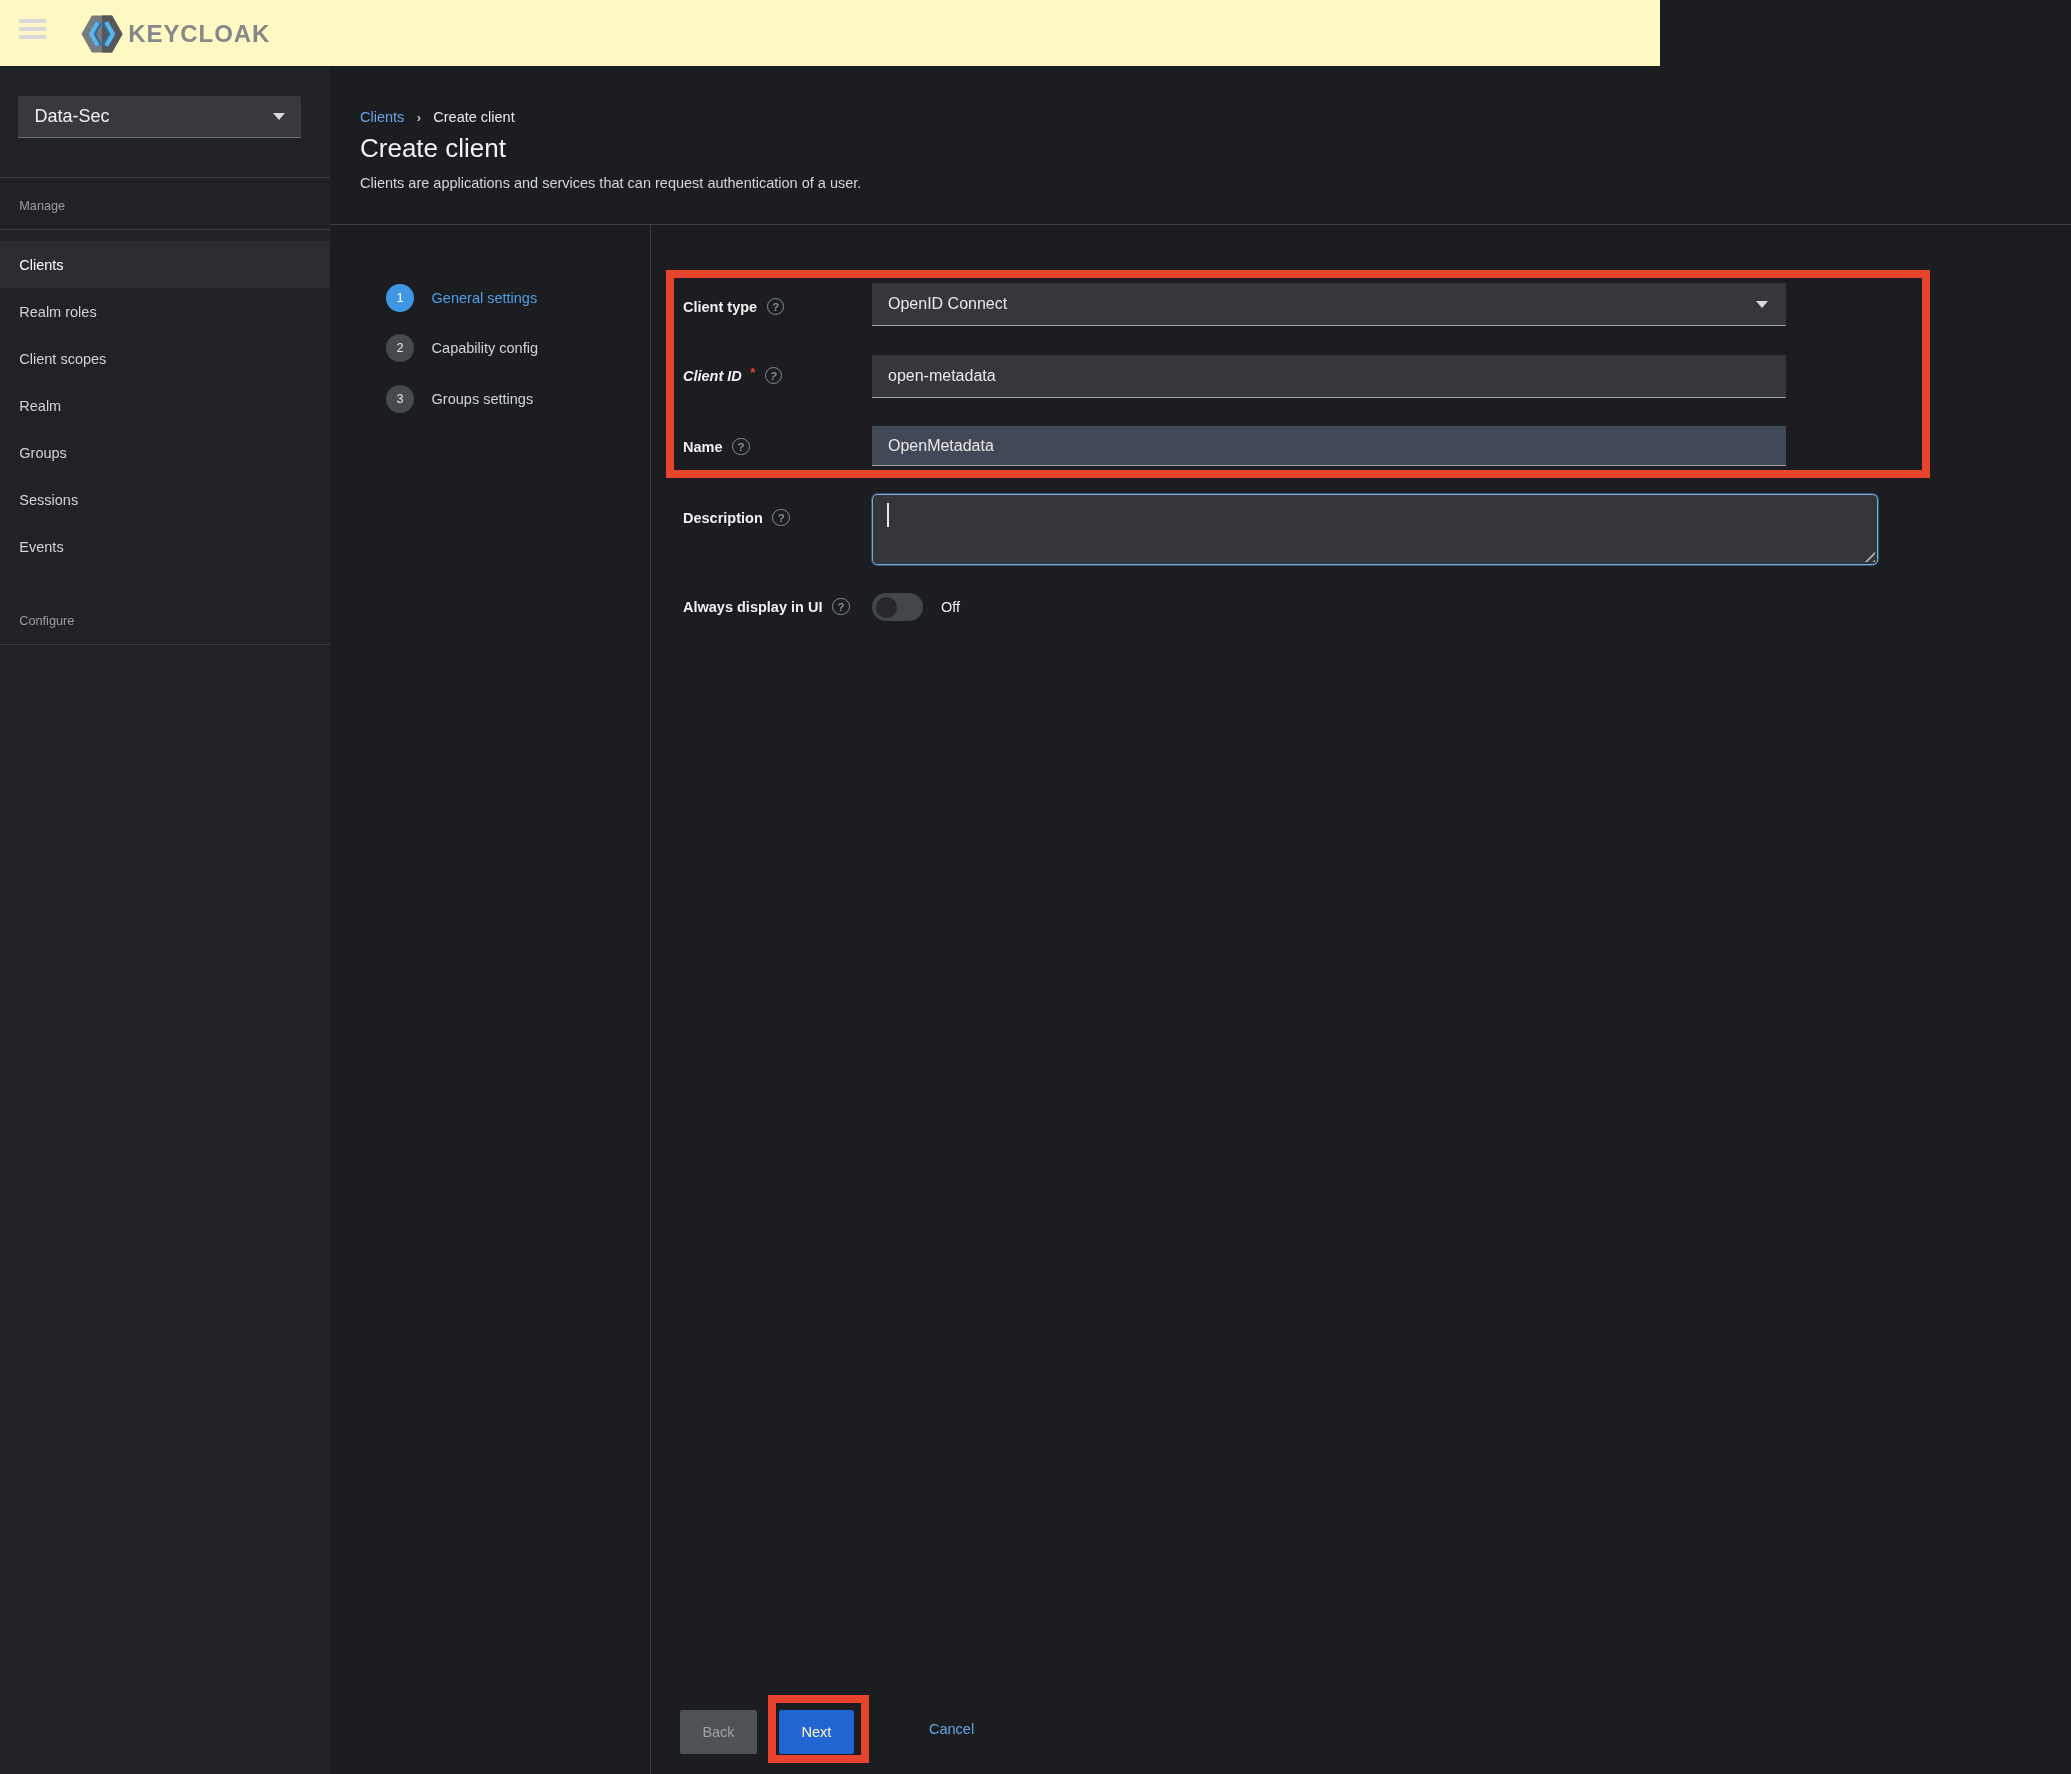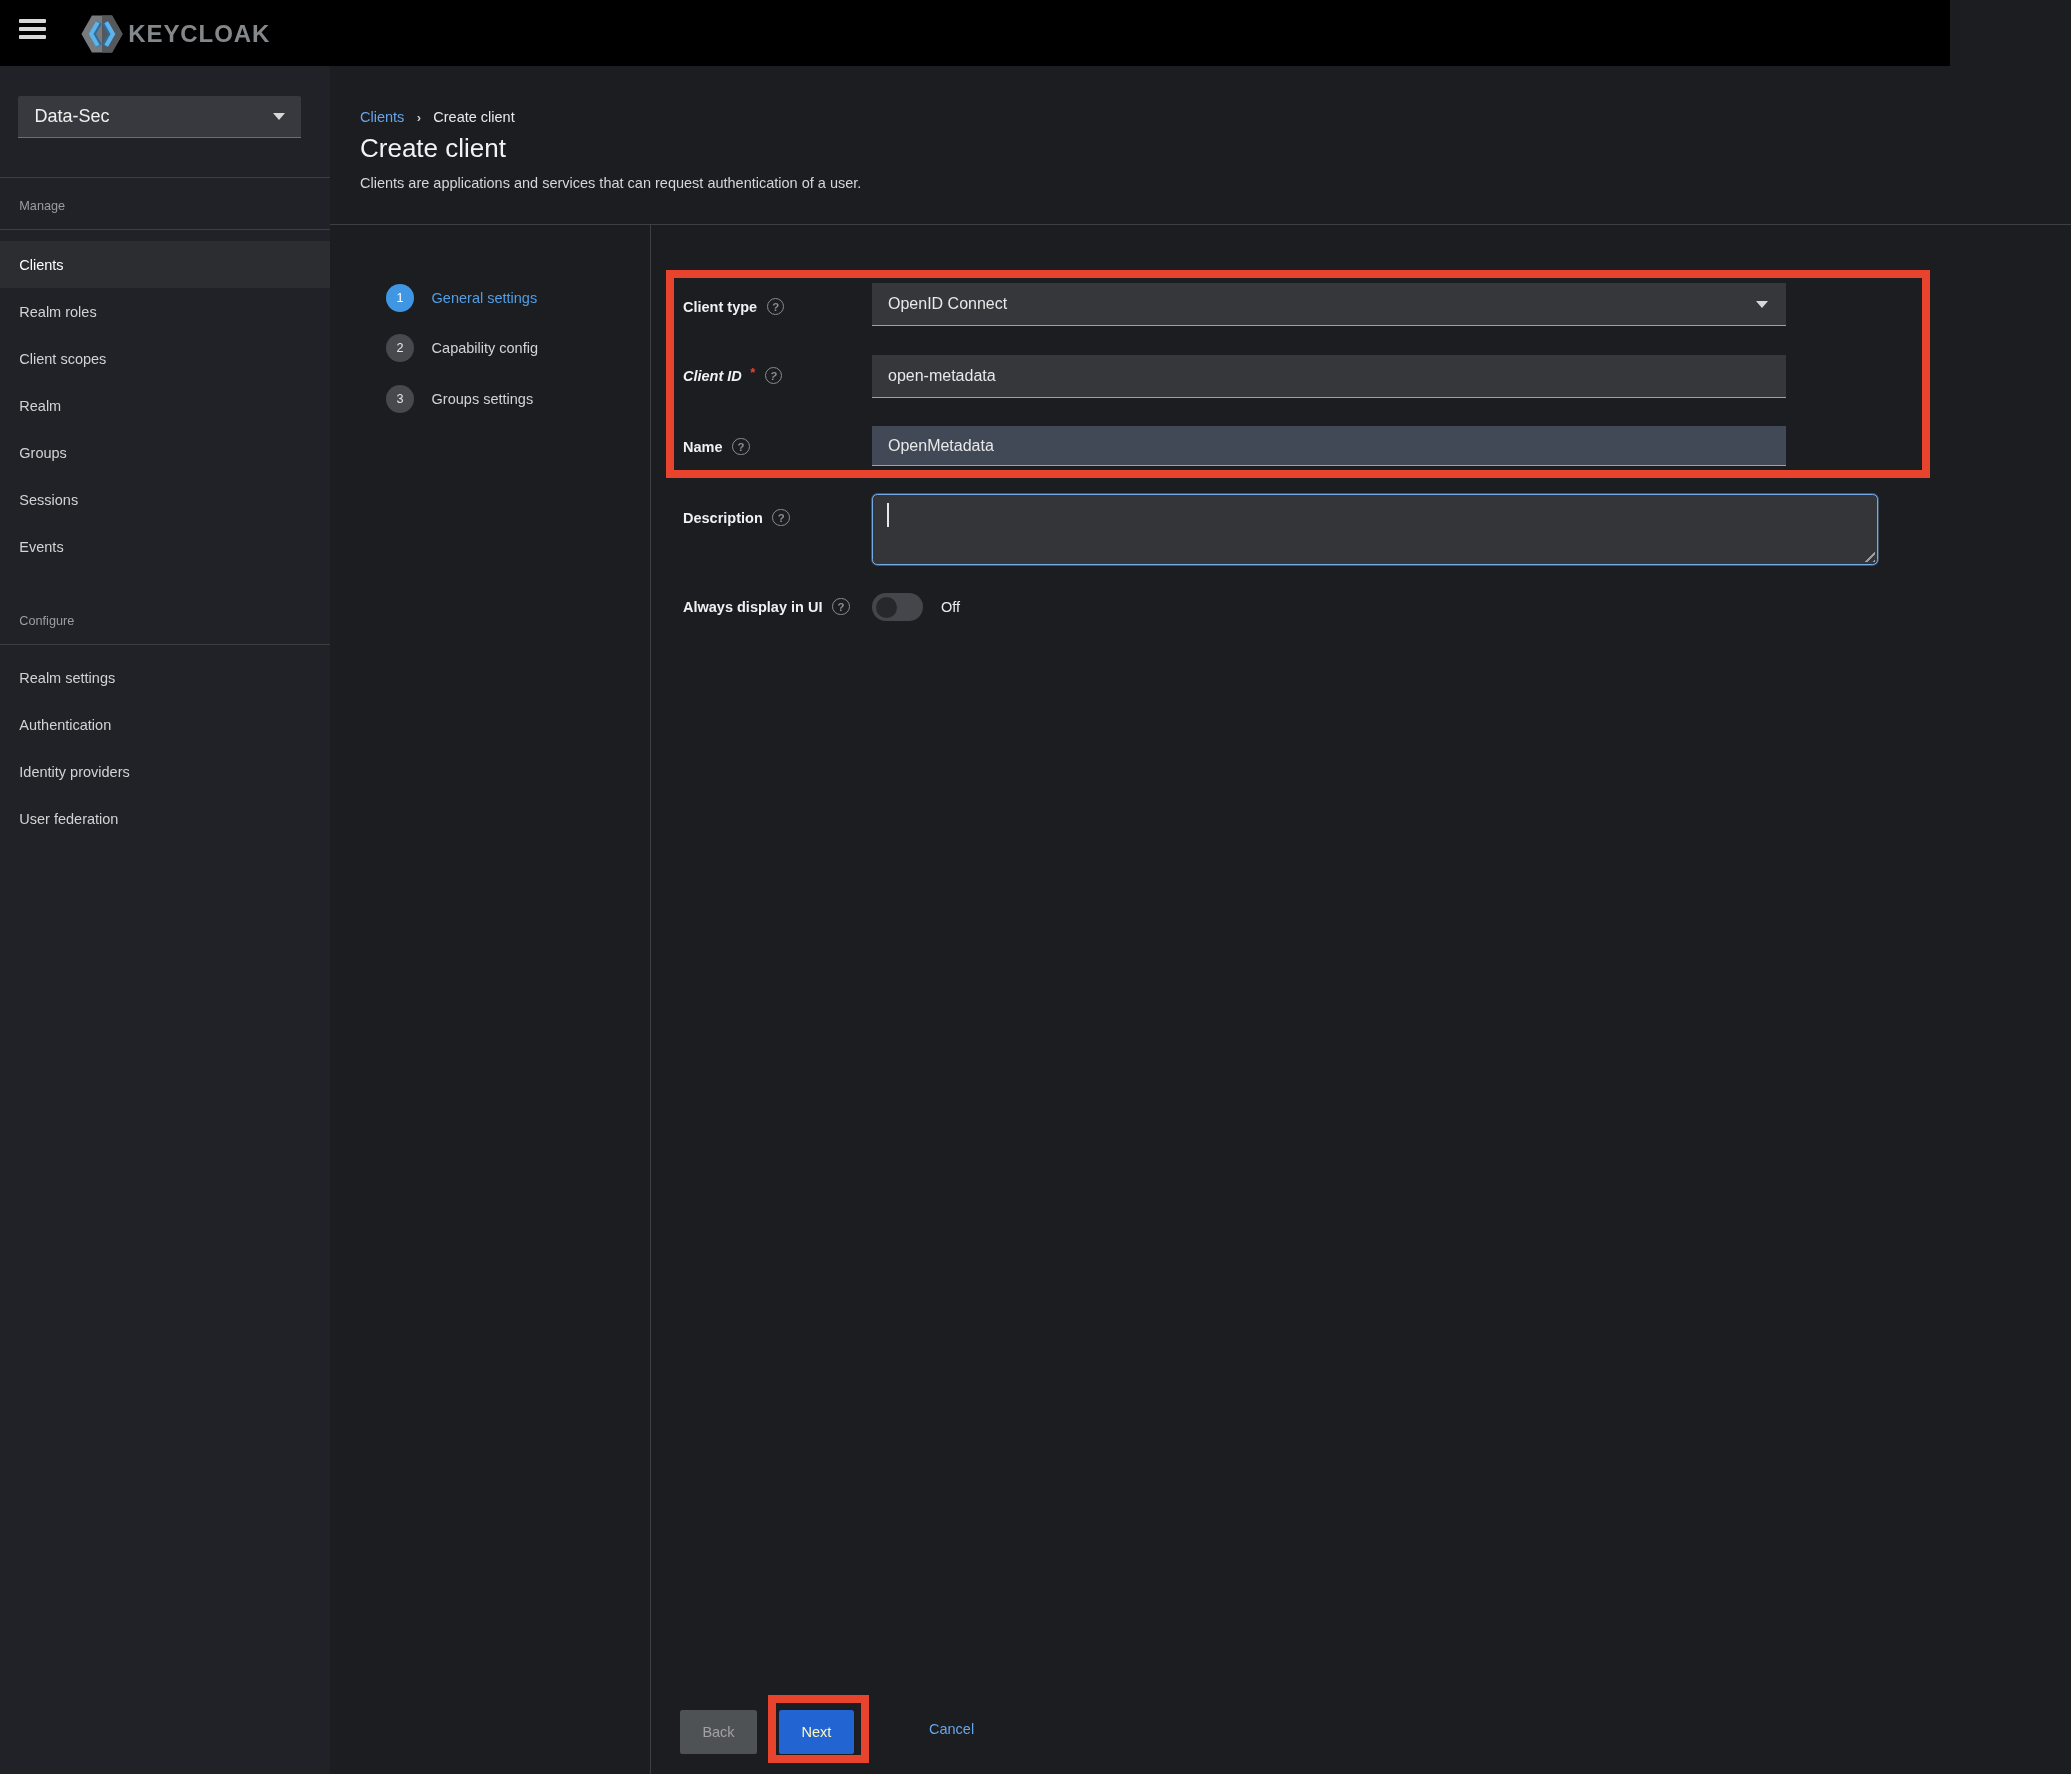--- a/index.html
+++ b/index.html
@@ -7,21 +7,21 @@
   body {
     position:relative;
     background:#1b1d21;
     font-family:"Liberation Sans", sans-serif;
     color:#e8e8e8;
     overflow:hidden;
   }
   .abs { position:absolute; }
 
   
-  .topbar { left:0; top:0; width:1950px; height:66px; background:#000000; }
+  .topbar { left:0; top:0; width:1660px; height:66px; background:#fef9c3; }
   .hamburger { left:19.3px; top:17.6px; width:27px; height:23px; cursor:pointer; }
   .hamburger .bar { position:absolute; left:0; width:27px; height:3.5px; background:#d8d8d8; border-radius:0.9px; }
   .hamburger .b1{ top:1.8px; } .hamburger .b2{ top:9.7px; } .hamburger .b3{ top:17.6px; }
   .brand { left:81px; top:8px; height:51px; display:flex; align-items:center; }
   .brand-text { font-size:24px; font-weight:700; letter-spacing:0.9px; color:#85888b; margin-left:5.3px; }
 
   
   .sidebar { left:0; top:66px; width:330px; height:1709px; background:#212227; }
   .sb-divider { position:absolute; left:0; width:330px; height:0.9px; background:#3c3e42; }
   .realm-box {
@@ -143,26 +143,20 @@
     <div class="sb-item">Client scopes</div>
     <div class="sb-item">Realm</div>
     <div class="sb-item">Groups</div>
     <div class="sb-item">Sessions</div>
     <div class="sb-item">Events</div>
   </div>
 
   <div class="sb-section-label" style="top:548px;">Configure</div>
   <div class="sb-divider" style="top:578px;"></div>
 
-  <div class="sb-items" style="top:588px;">
-    <div class="sb-item">Realm settings</div>
-    <div class="sb-item">Authentication</div>
-    <div class="sb-item">Identity providers</div>
-    <div class="sb-item">User federation</div>
-  </div>
 </div>
 
 <div class="abs breadcrumb">
   <span class="crumb-link">Clients</span>
   <span class="crumb-sep">›</span>
   <span class="crumb-current">Create client</span>
 </div>
 <div class="abs page-title">Create client</div>
 <div class="abs page-subtitle">Clients are applications and services that can request authentication of a user.</div>
 <div class="abs header-rule"></div>

